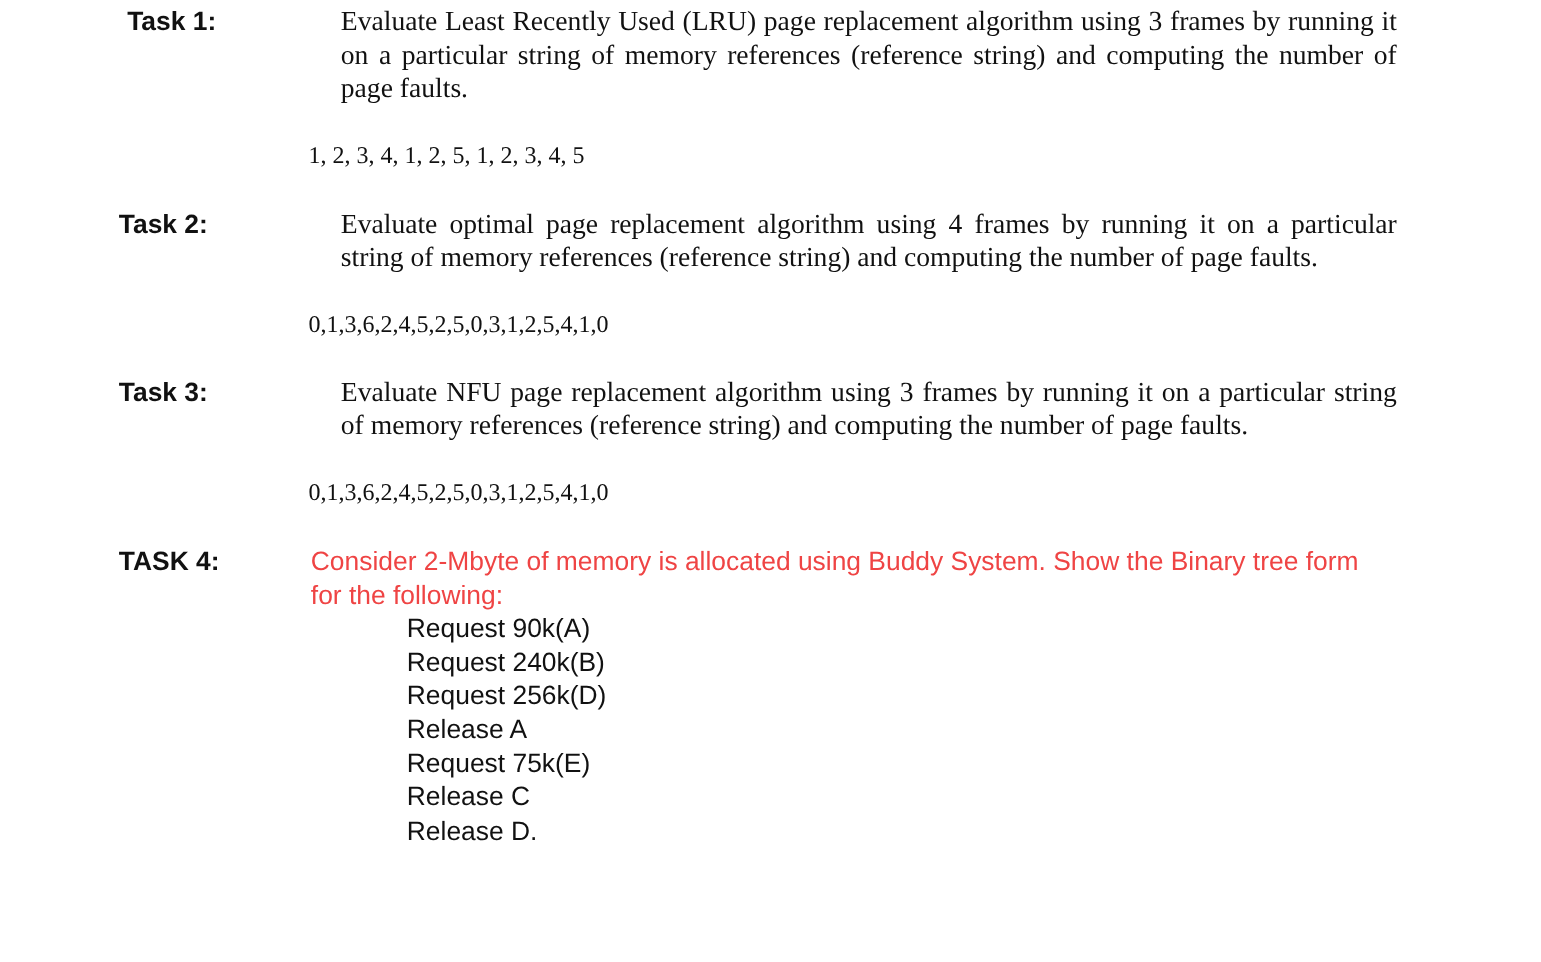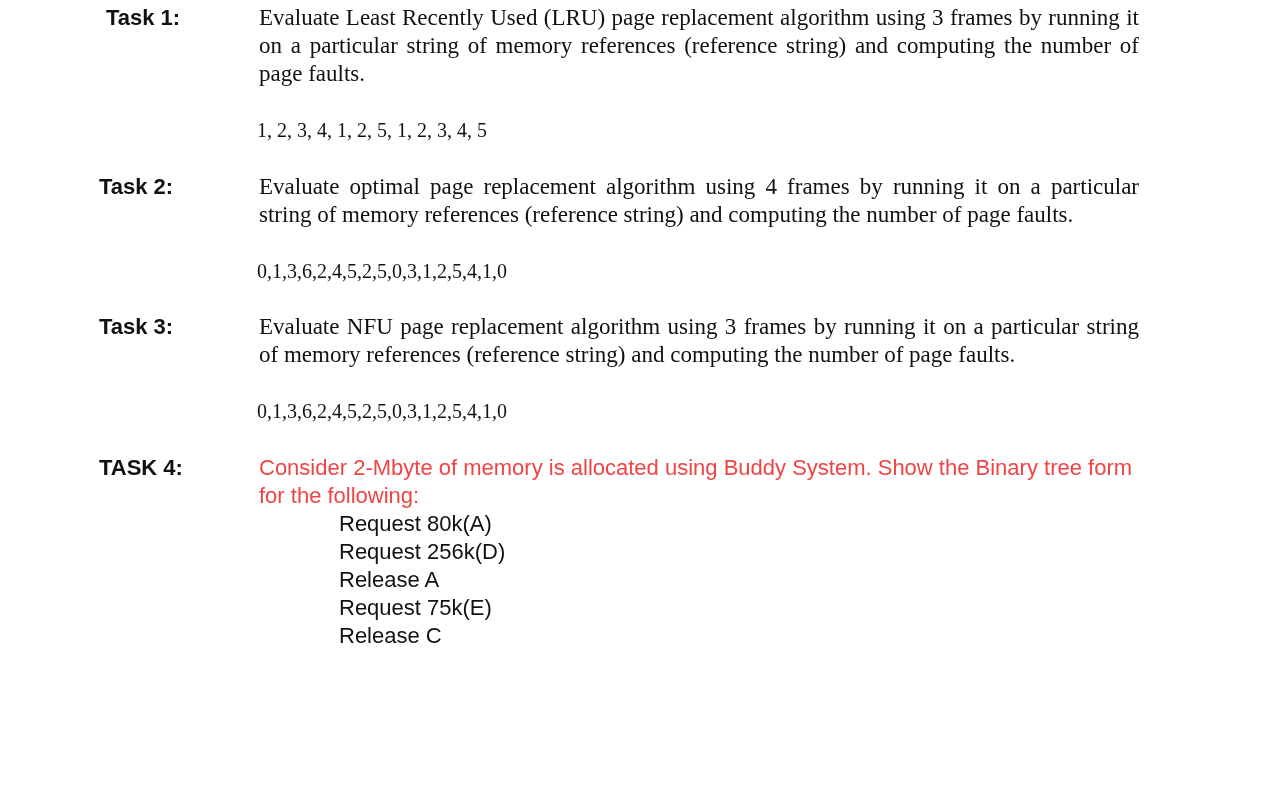--- a/index.html
+++ b/index.html
@@ -27,21 +27,21 @@
     .serif-text {
       position: absolute;
       left: 259px;
       width: 880px;
       font-family: "Liberation Serif", serif;
       font-size: 23px;
       line-height: 28px;
       text-align: justify;
       color: #111111;
     }
-    .serif-text.last-line-left { text-align-last: left; }
+    .serif-text.last-line-left { text-align-last: left; margin-left: 25px; }
     .ref-string {
       position: absolute;
       left: 257px;
       font-family: "Liberation Serif", serif;
       font-size: 20px;
       line-height: 28px;
       color: #111111;
       white-space: nowrap;
     }
     .sans-text {
@@ -87,21 +87,23 @@
   <section>
     <div class="task-label" style="left:99px; top:313px;">Task 3:</div>
     <div class="serif-text last-line-left" style="top:313px;">Evaluate NFU page replacement algorithm using 3 frames by running it on a particular string of memory references (reference string) and computing the number of page faults.</div>
     <div class="ref-string" style="top:397px;">0,1,3,6,2,4,5,2,5,0,3,1,2,5,4,1,0</div>
   </section>
 
   <section>
     <div class="task-label" style="left:99px; top:454px;">TASK 4:</div>
     <div class="sans-text" style="top:454px;">Consider 2-Mbyte of memory is allocated using Buddy System. Show the Binary tree form for the following:</div>
     <ul class="ops-list">
-      <li>Request 80k(A)</li>
+      <li>Request 90k(A)</li>
+      <li>Request 240k(B)</li>
       <li>Request 256k(D)</li>
       <li>Release A</li>
       <li>Request 75k(E)</li>
       <li>Release C</li>
+      <li>Release D.</li>
     </ul>
   </section>
 
 </div>
 
 </body></html>

